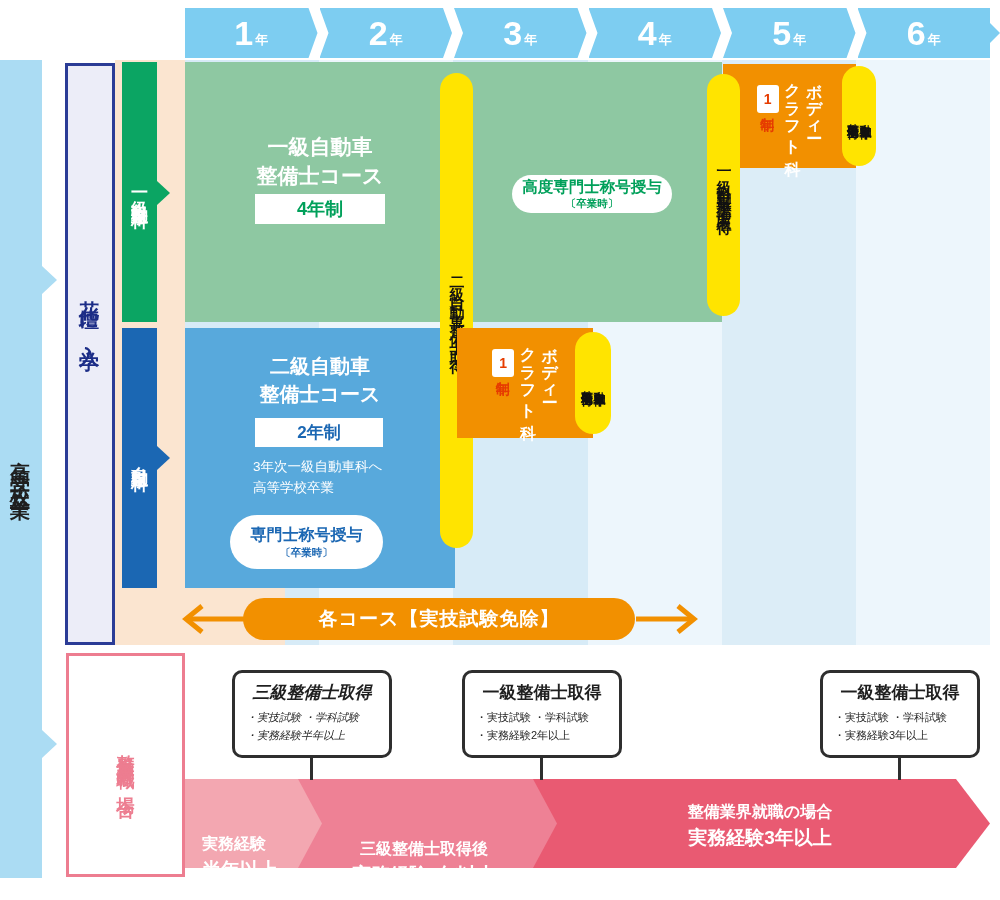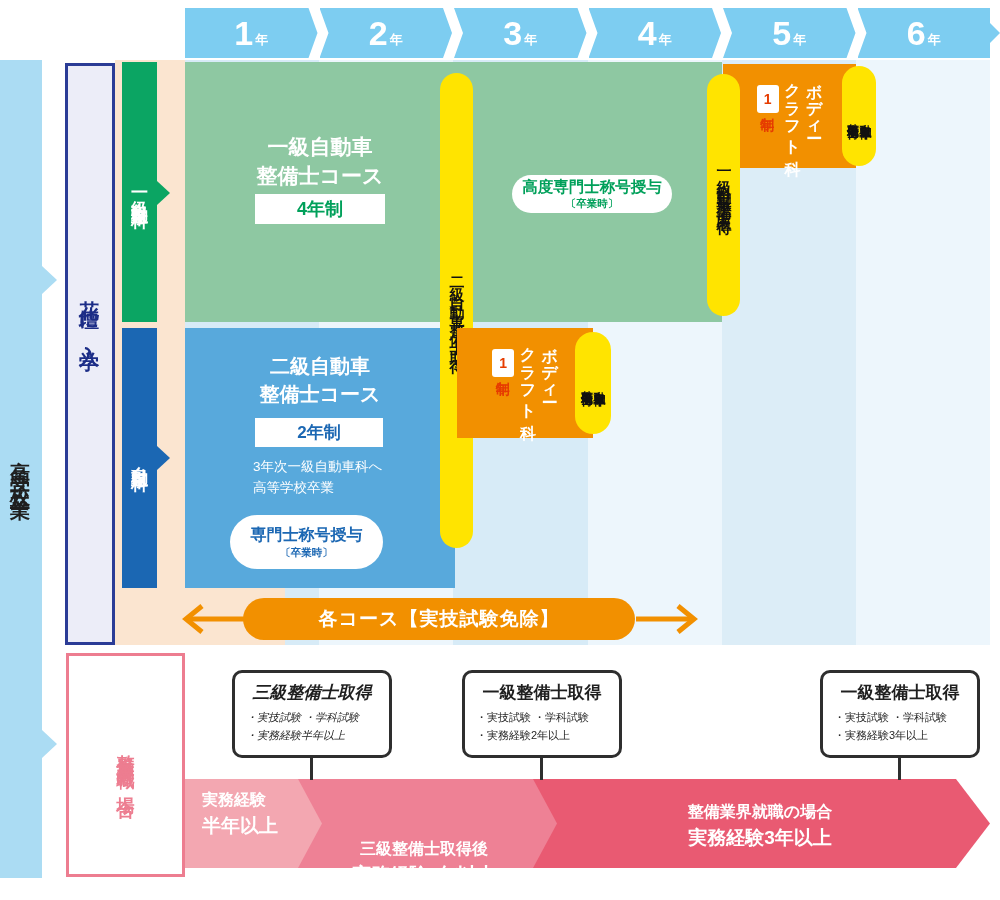--- a/index.html
+++ b/index.html
@@ -115,21 +115,21 @@
   .k1 { left:310px; } .k2 { left:540px; } .k3 { left:898px; }
 
   .band { position:absolute; top:779px; height:89px; }
   .b1 { left:185px; width:137px; background:#f3a7b1; z-index:5;
         clip-path:polygon(0 0, calc(100% - 24px) 0, 100% 50%, calc(100% - 24px) 100%, 0 100%); }
   .b2 { left:295px; width:262px; background:#ee8195; z-index:4;
         clip-path:polygon(0 0, calc(100% - 24px) 0, 100% 50%, calc(100% - 24px) 100%, 0 100%); }
   .b3 { left:528px; width:462px; background:#e95a72; z-index:3;
         clip-path:polygon(0 0, calc(100% - 34px) 0, 100% 50%, calc(100% - 34px) 100%, 0 100%); }
   .bandtext { position:absolute; z-index:7; color:#fff; font-weight:bold; line-height:1.5; }
-  .bt1 { left:202px; top:788px; text-align:left; }
+  .bt1 { left:202px; top:832px; text-align:left; }
   .bt2 { left:318px; top:831px; width:212px; text-align:center;margin-top:6px; }
   .bt3 { left:565px; top:800px; width:390px; text-align:center; }
   .small-line { display:block; font-size:16px; }
   .big-line { display:block; font-size:19px; }
 
   .footnote { left:450px; top:879px; width:535px; text-align:right; font-size:12.5px; color:#2e2e2e; }
 </style>
 </head>
 <body>
 

